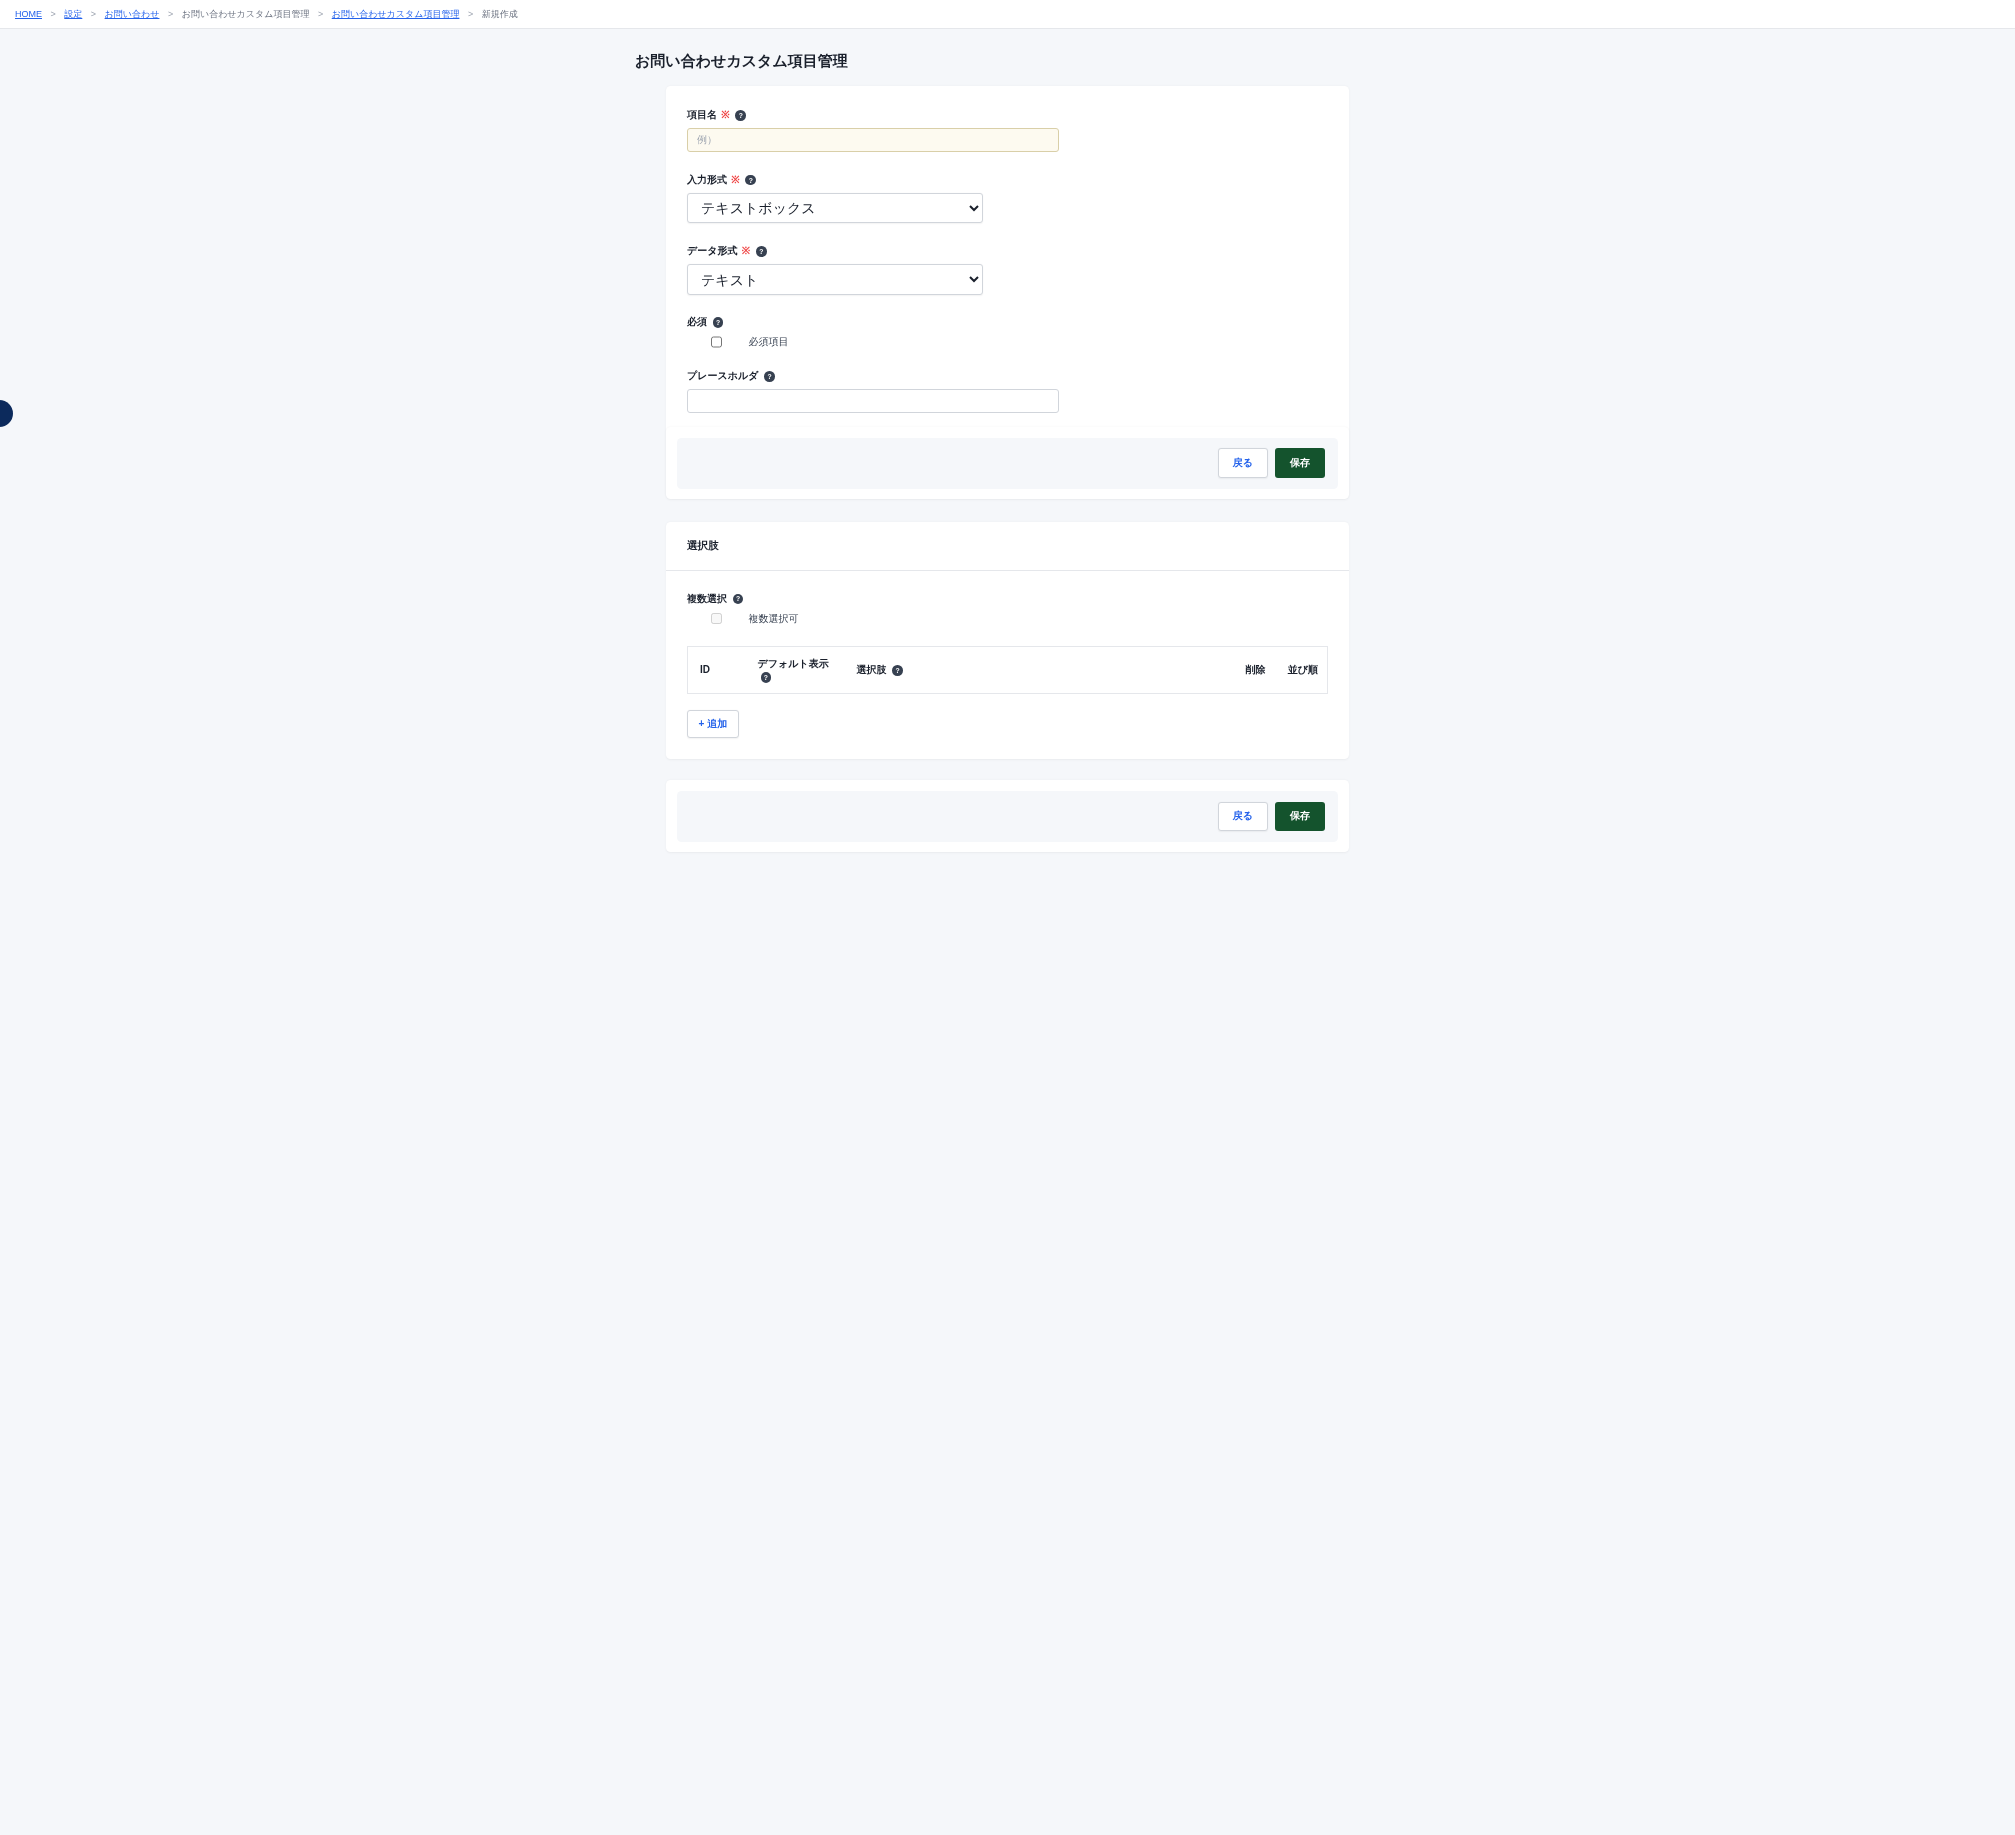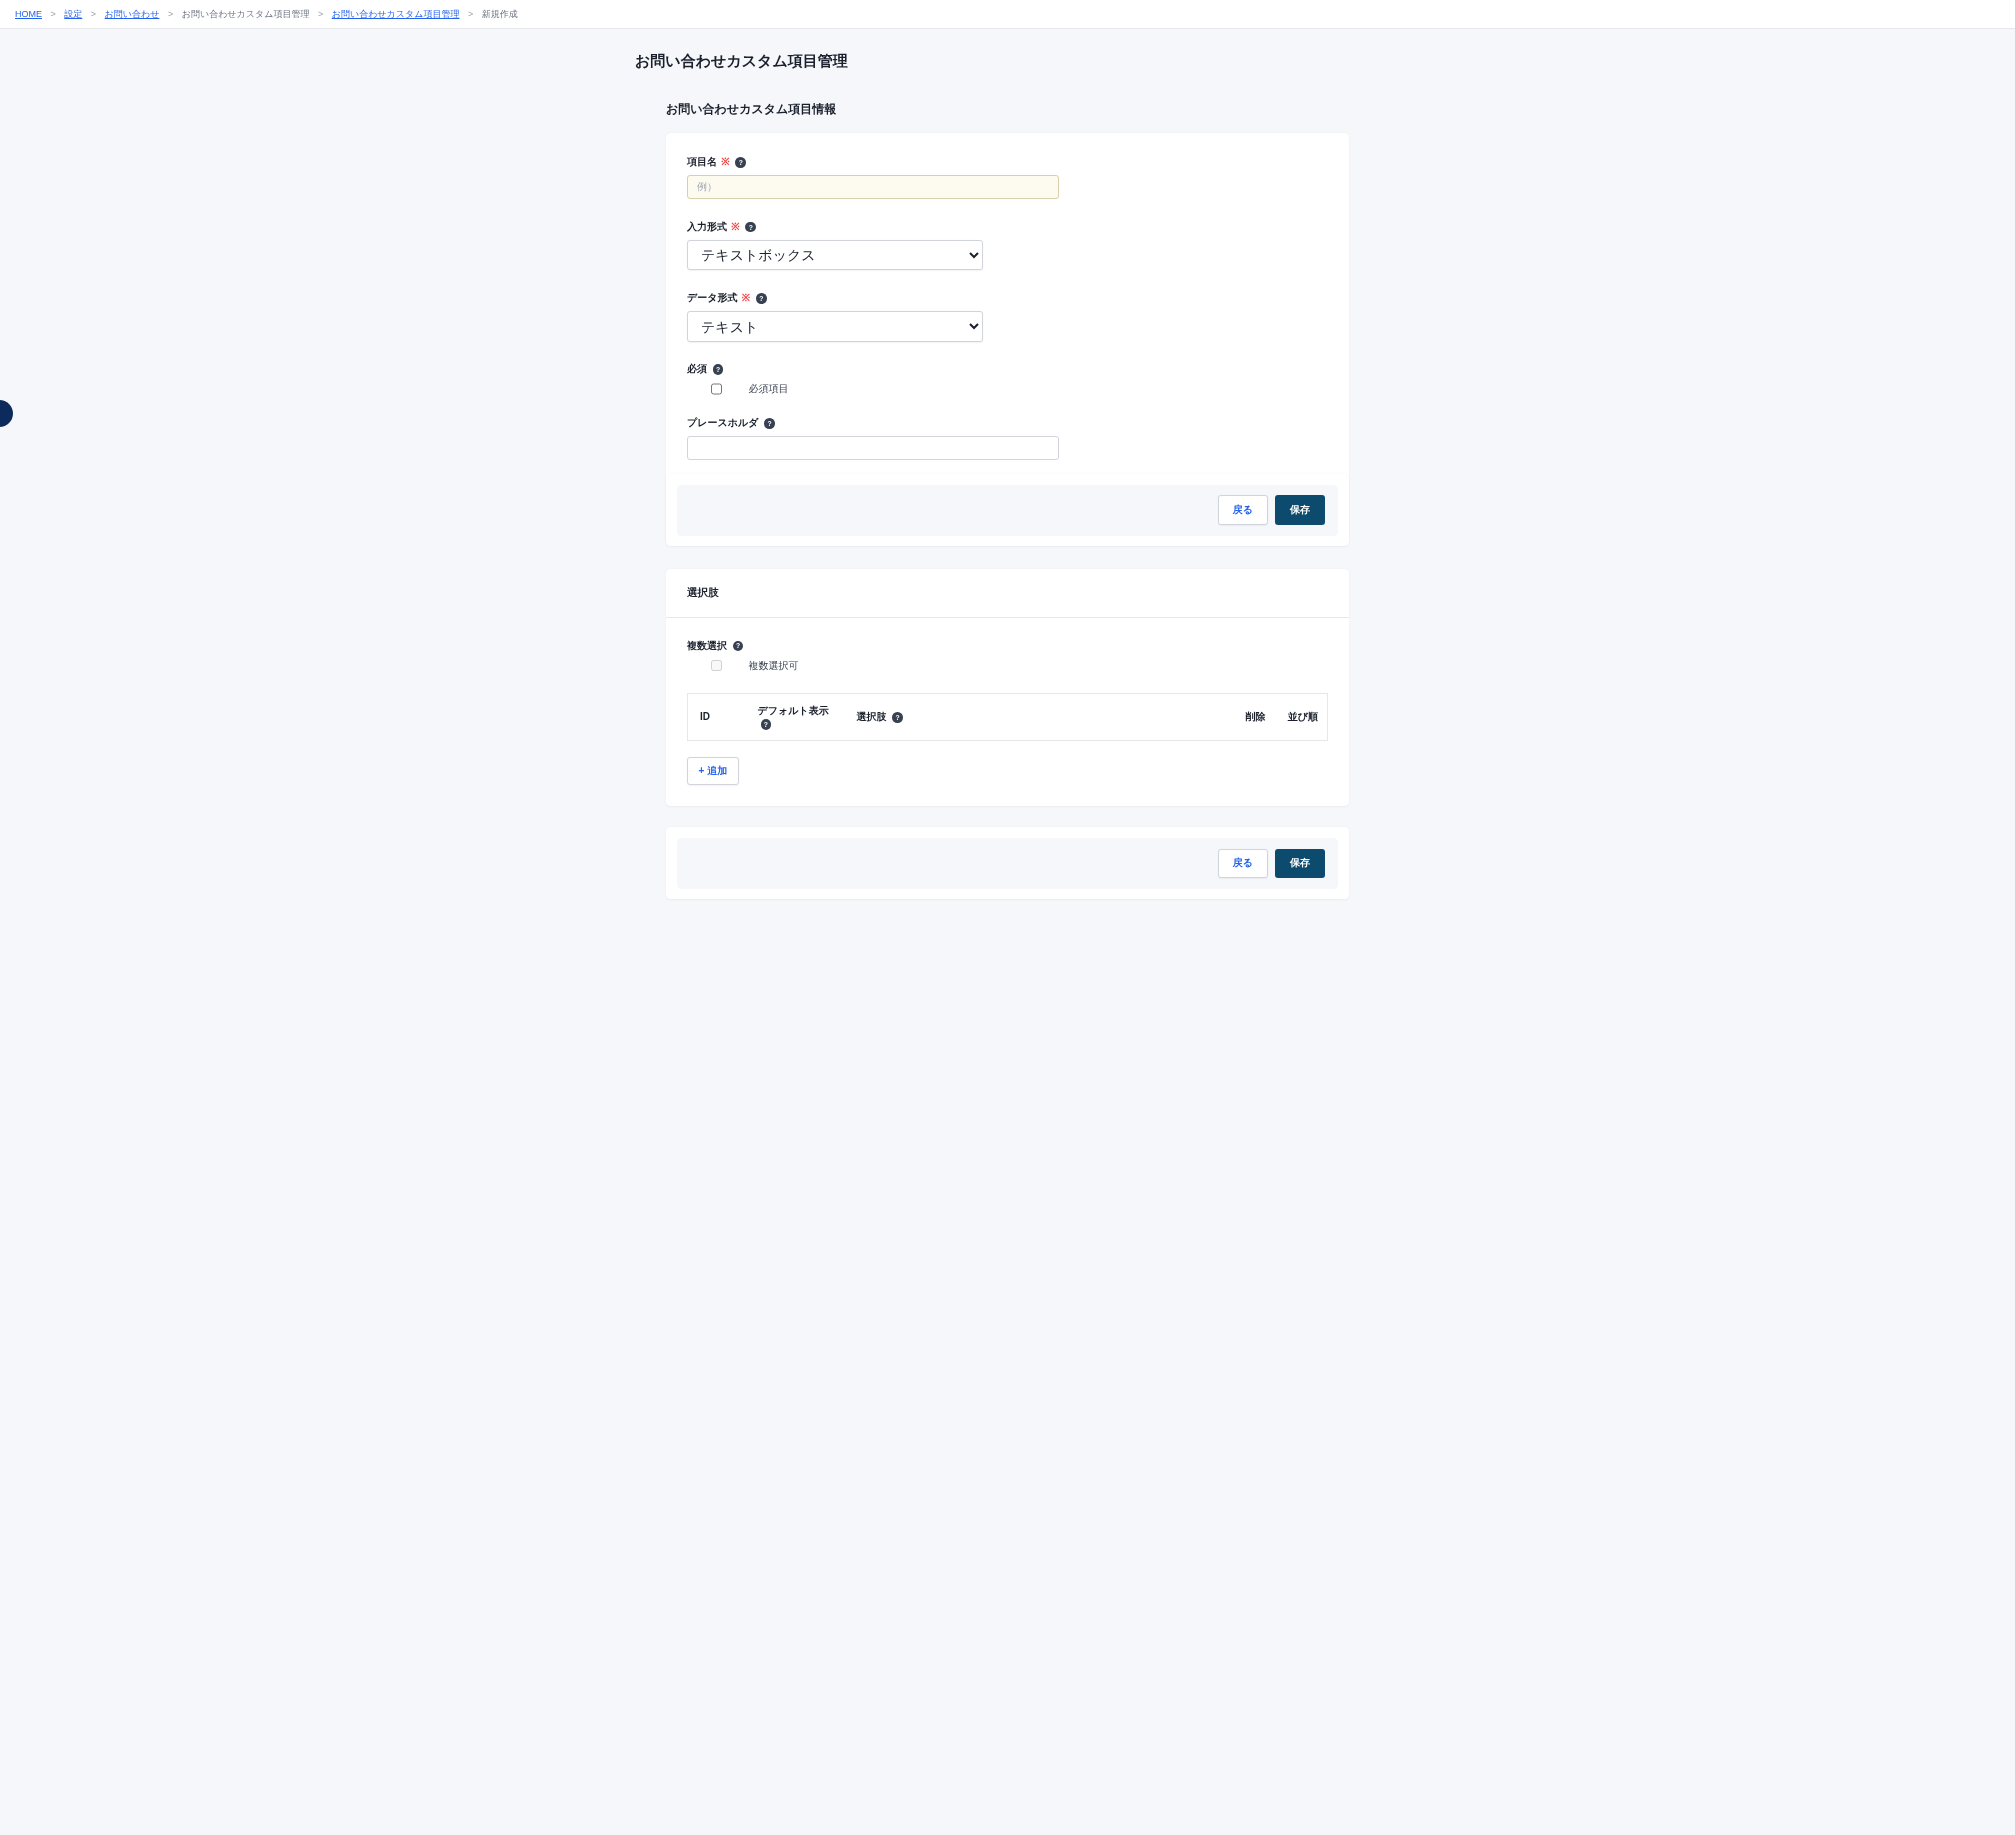--- a/index.html
+++ b/index.html
@@ -203,21 +203,21 @@
   cursor: pointer;
   border: 0.8px solid transparent;
 }
 .btn-back {
   background: #fff;
   border: 0.8px solid #d1d5db;
   color: #2563eb;
   box-shadow: 0 0.8px 1.5px rgba(0,0,0,0.05);
 }
 .btn-save {
-  background: #0c4a6e;
+  background: #14532d;
   color: #fff;
 }
 .floating-bar {
   position: relative;
   margin-top: -91px;
   margin-bottom: 23px;
   z-index: 10;
 }
 .inner-section {
   padding: 0 46px;
@@ -246,21 +246,20 @@
   <span class="sep">&gt;</span>
   <a href="#">お問い合わせカスタム項目管理</a>
   <span class="sep">&gt;</span>
   <span class="crumb-plain">新規作成</span>
 </div>
 
 <div class="container">
   <h1 class="page-title">お問い合わせカスタム項目管理</h1>
 
   <div class="inner-section">
-    <h2 class="section-title">お問い合わせカスタム項目情報</h2>
 
     <div class="card">
       <div class="card-body">
 
         <div class="form-group">
           <label class="form-label">
             <span>項目名</span>
             <span class="required">※</span>
             <span class="help-icon">?</span>
           </label>

